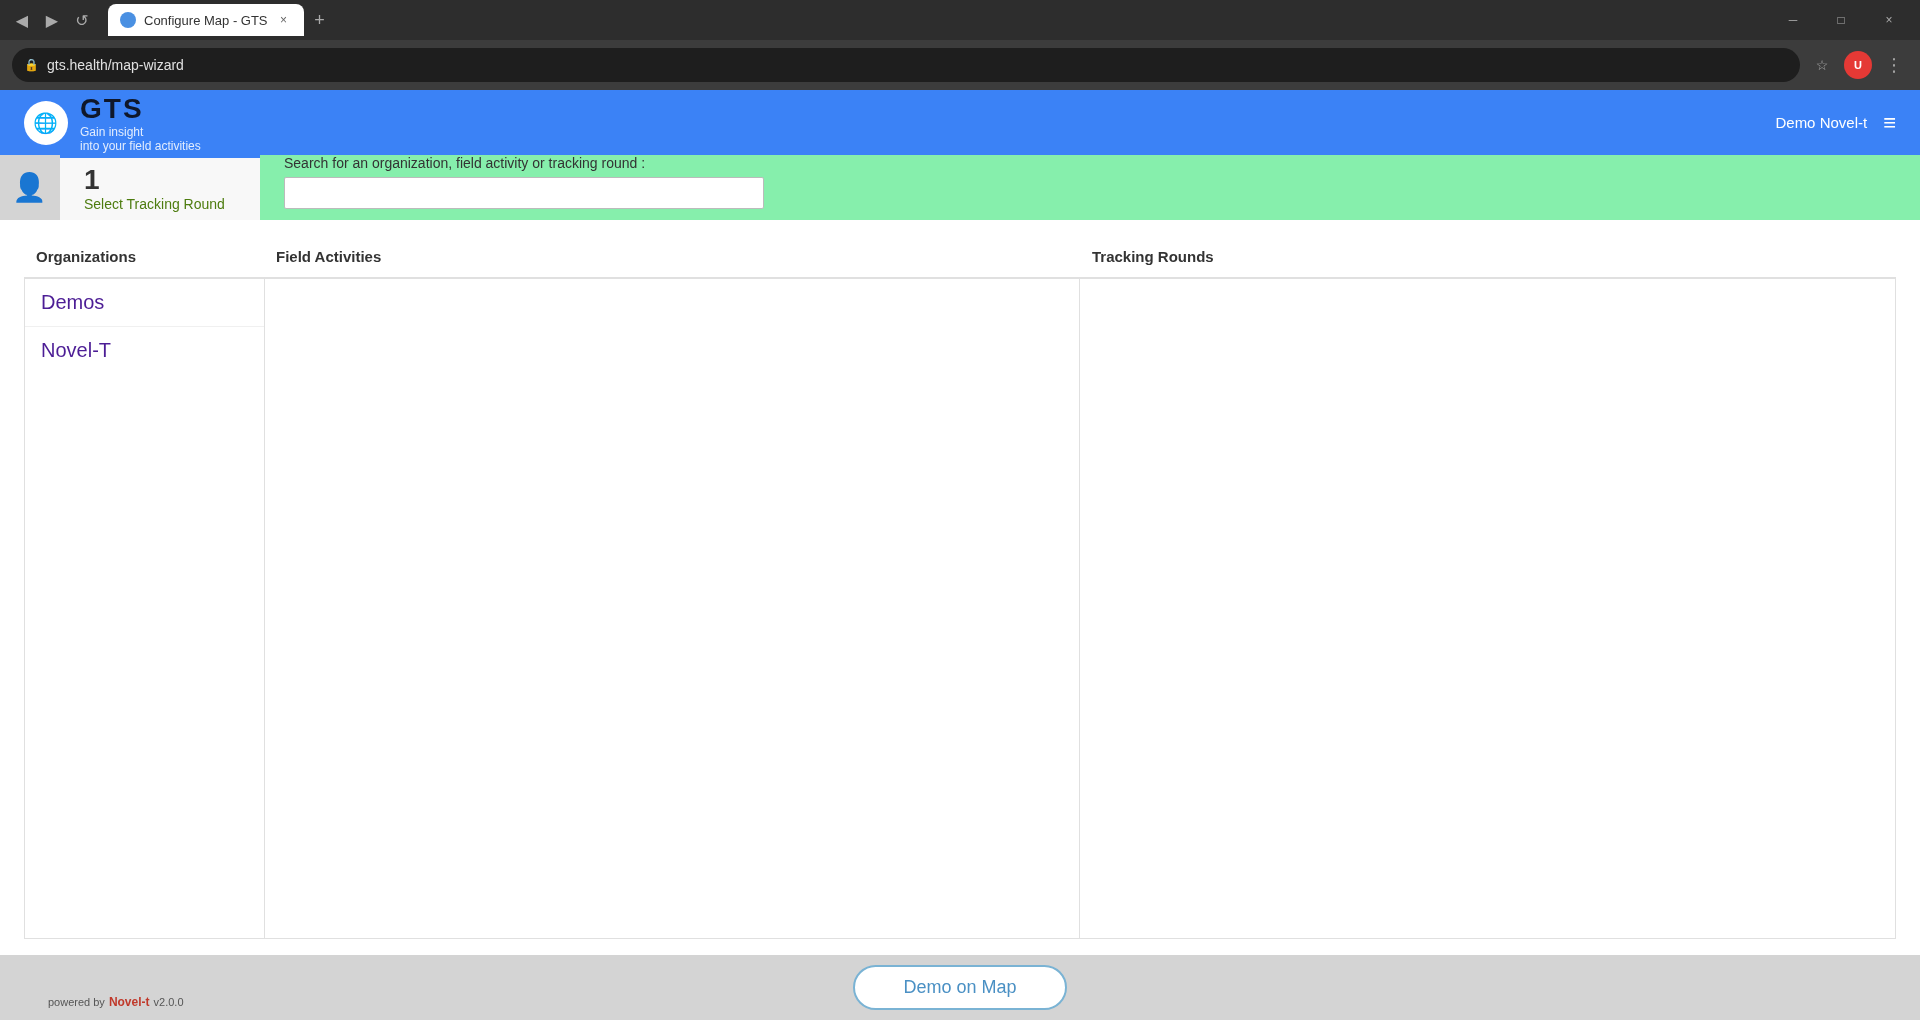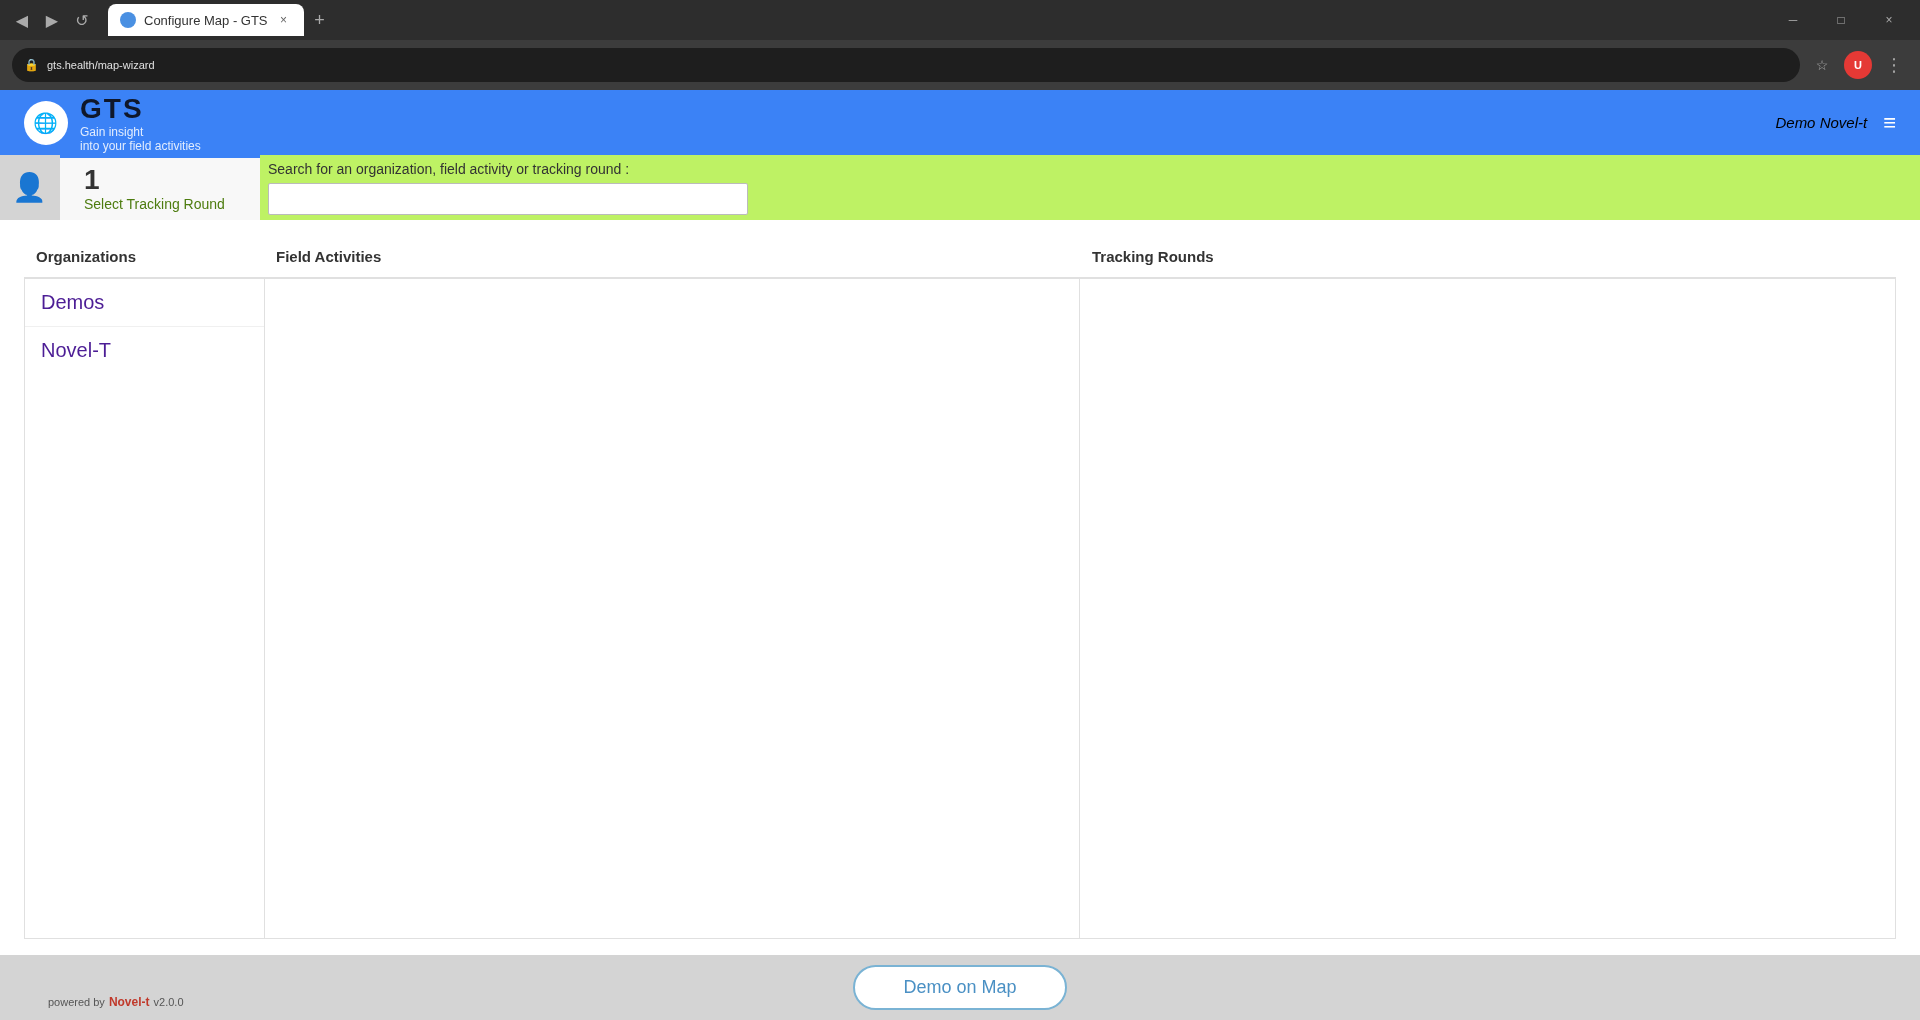--- a/index.html
+++ b/index.html
@@ -114,21 +114,21 @@
       border-radius: 20px;
       height: 34px;
       padding: 0 12px;
       gap: 8px;
     }
     .address-input {
       flex: 1;
       background: none;
       border: none;
       color: #e0e0e0;
-      font-size: 11px;
+      font-size: 14px;
       outline: none;
     }
     .address-icon { color: #aaa; font-size: 12px; }
     .browser-action-btn {
       width: 28px;
       height: 28px;
       background: none;
       border: none;
       color: #aaa;
       font-size: 14px;
@@ -180,21 +180,21 @@
     }
     .logo-text-group { display: flex; flex-direction: column; }
     .logo-gts { color: #0f172a; font-size: 28px; font-weight: bold; letter-spacing: 2px; }
     .logo-tagline { color: rgba(255,255,255,0.85); font-size: 12px; }
     .header-right {
       margin-left: auto;
       display: flex;
       align-items: center;
       gap: 16px;
     }
-    .user-name { color: #000000; font-size: 15px; font-style: italic; }
+    .user-name { color: #ffffff; font-size: 15px; }
     .hamburger-btn {
       background: none;
       border: none;
       color: white;
       font-size: 22px;
       cursor: pointer;
     }
 
     
     .step-bar {
@@ -220,23 +220,23 @@
       border-top: 3px solid #3b82f6;
       min-width: 200px;
     }
     .step-number { font-size: 28px; font-weight: bold; color: #333; line-height: 1; }
     .step-label { font-size: 14px; color: #4d7c0f; margin-top: 2px; }
 
     .search-area {
       flex: 1;
       display: flex;
       flex-direction: column;
-      justify-content: center;
-      padding: 0 8px;
-      background: #bef264;
+      justify-content: flex-start;
+      padding: 0 24px;
+      background: #86efac;
     }
     .search-label { font-size: 14px; color: #333; margin-bottom: 6px; }
     .search-input {
       width: 480px;
       height: 32px;
       background: white;
       border: 1px solid #bbb;
       border-radius: 2px;
       padding: 0 8px;
       font-size: 14px;

